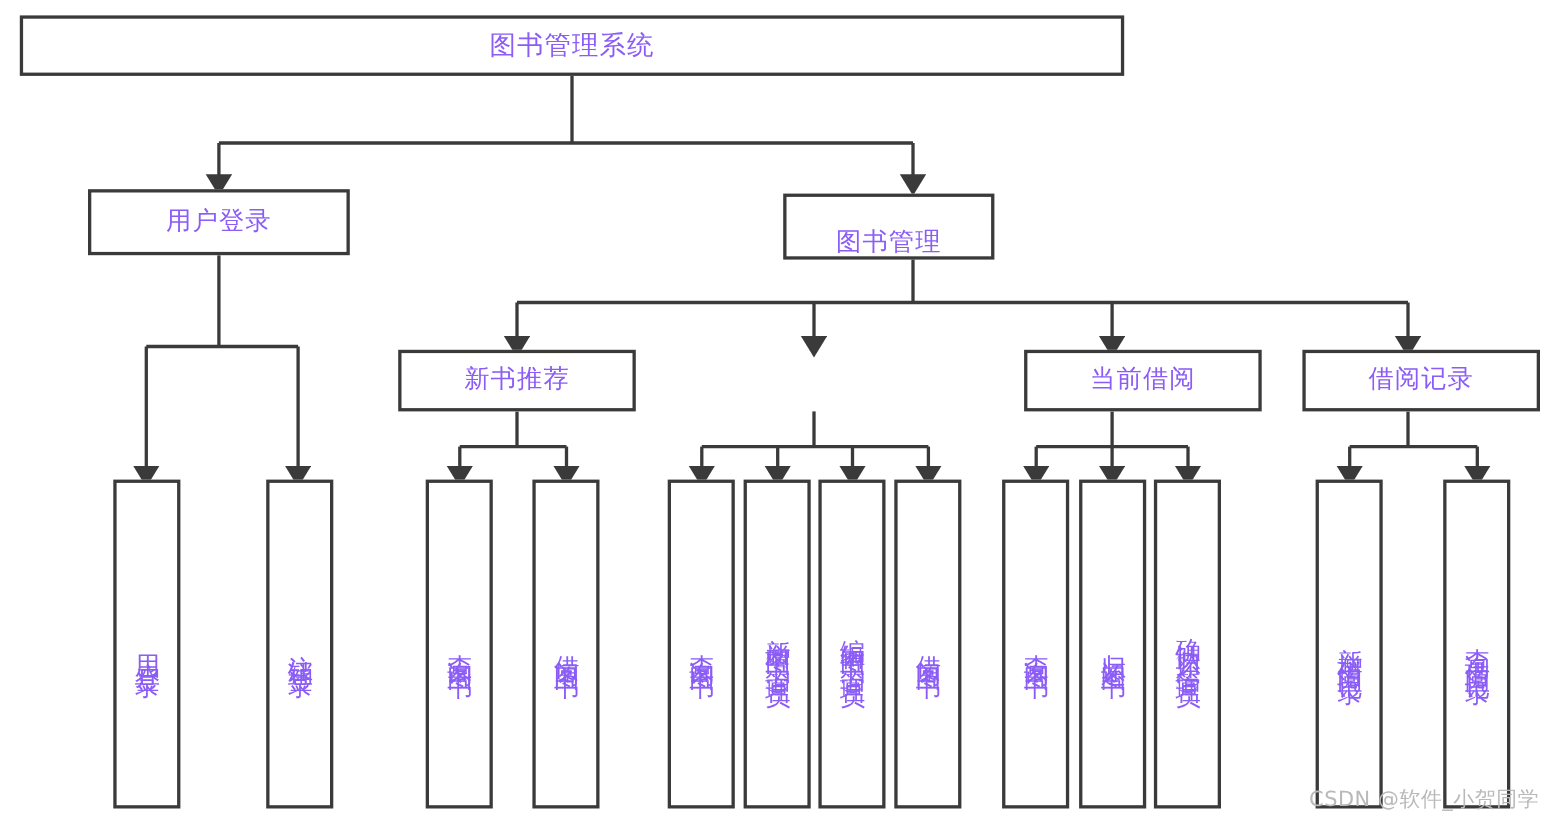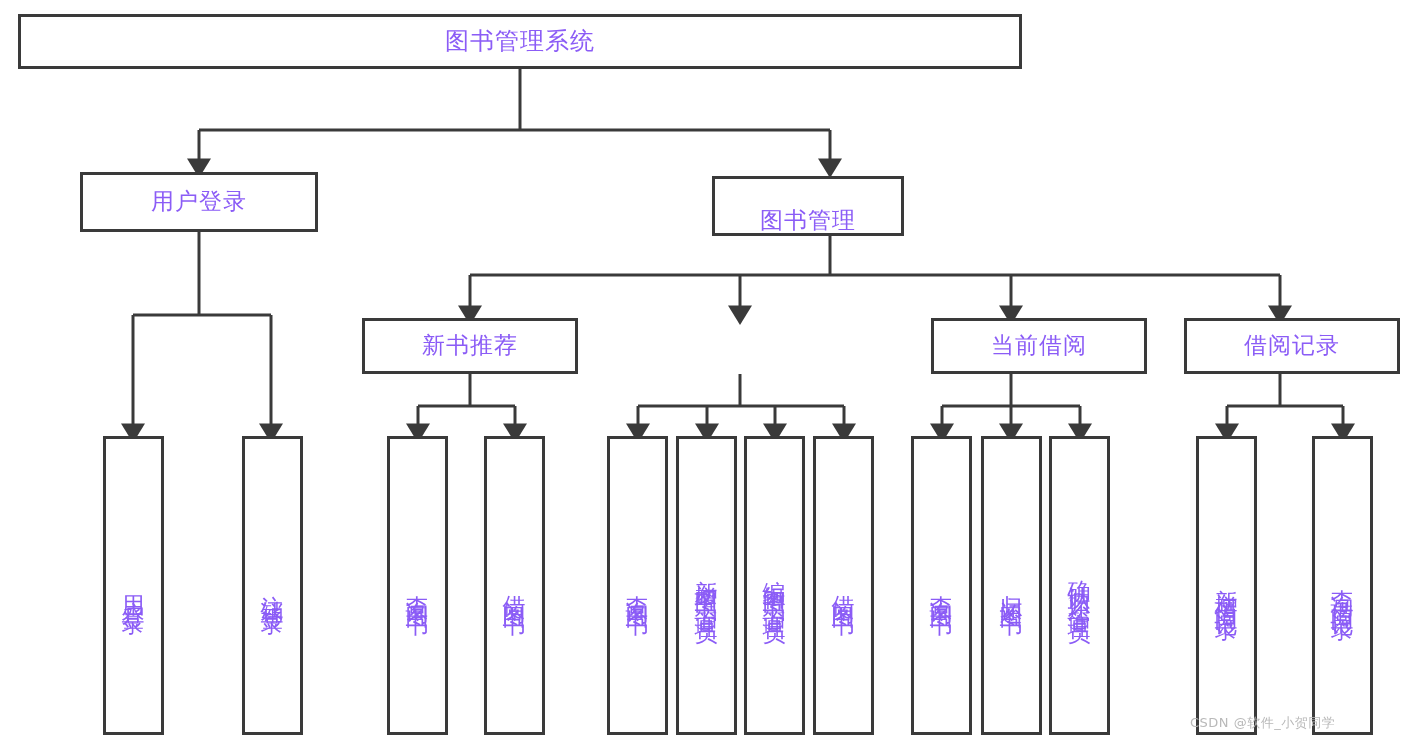--- a/index.html
+++ b/index.html
@@ -48,21 +48,21 @@
   }
   .node.v span {
     display: block;
     writing-mode: vertical-rl;
     text-orientation: upright;
   }
   #watermark {
     position: absolute;
     left: 1190px;
     top: 714px;
-    font-size: 13px;
+    font-size: 19px;
     color: #b9b9b9;
     white-space: nowrap;
     letter-spacing: 0.5px;
   }
 </style>
 </head>
 <body>
 
 <div id="stage">
 

